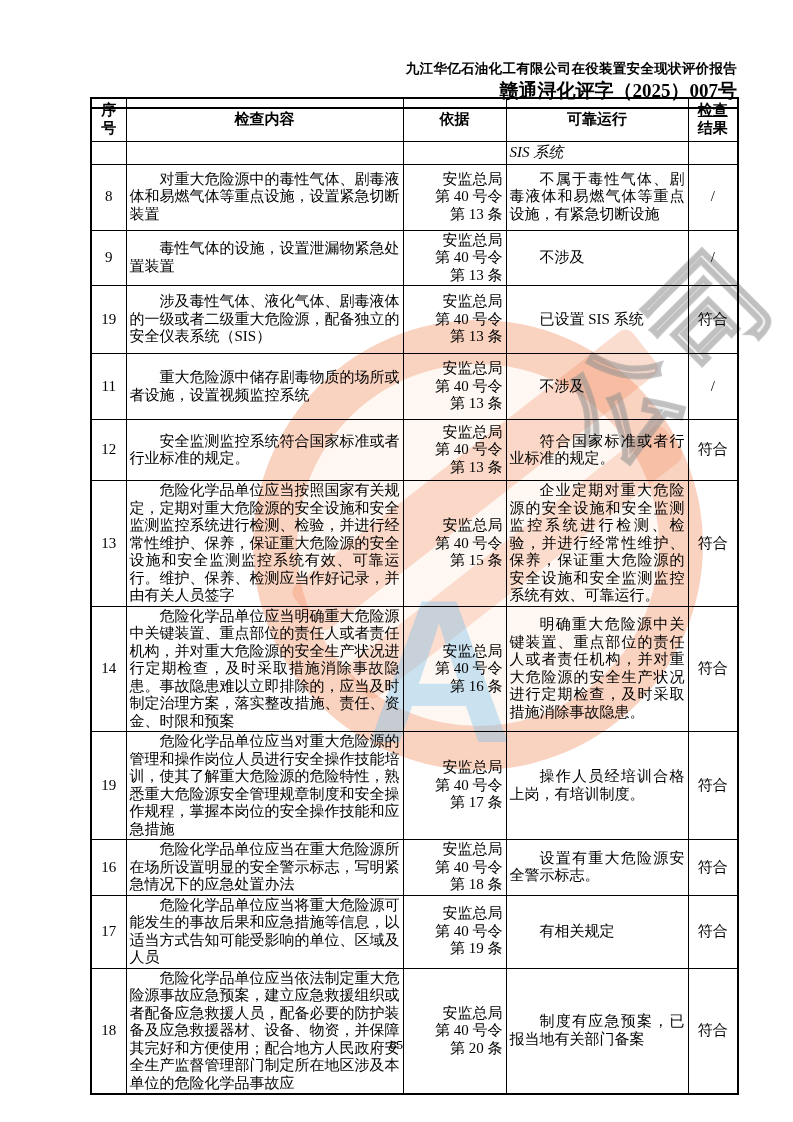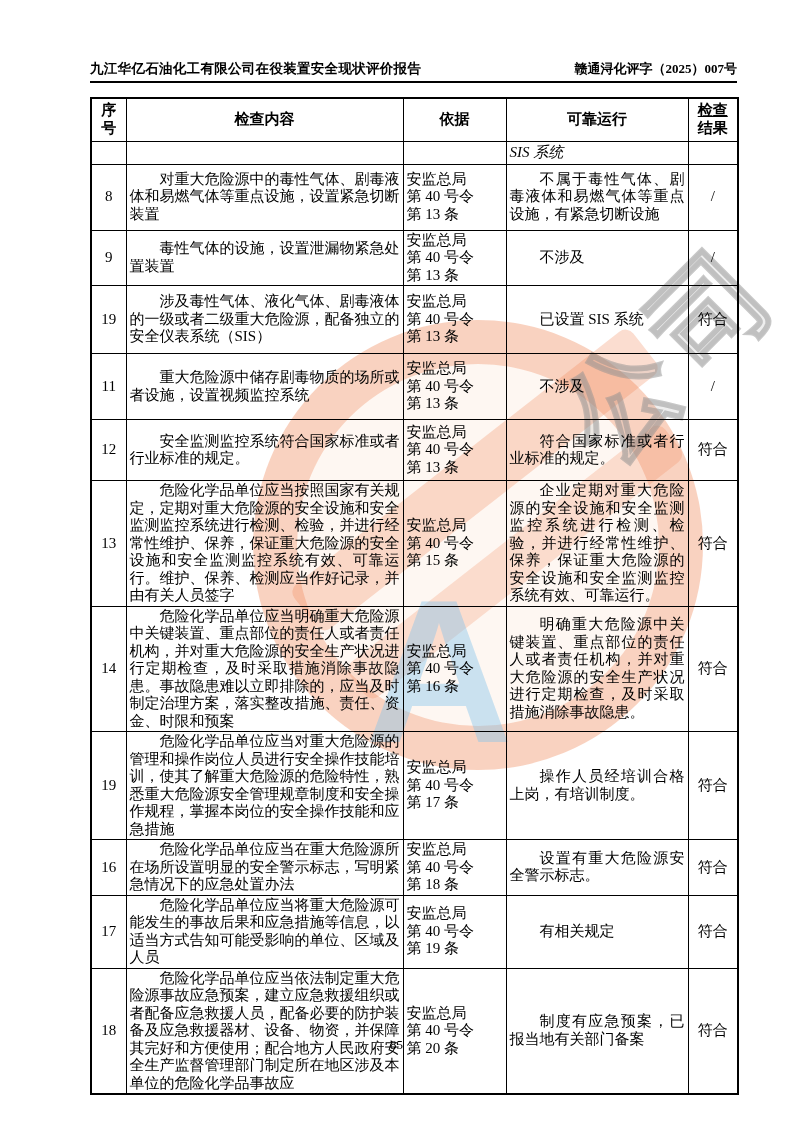--- a/index.html
+++ b/index.html
@@ -11,24 +11,24 @@
     font-family:"Liberation Serif","DejaVu Serif",serif;
     color:#000;
     overflow:hidden;
   }
 
   
   .hdr {
     position:absolute; left:90px; top:60px; width:647px;
     border-bottom:2px solid #000;
     padding-bottom:3px;
-    display:flex; justify-content:space-between; align-items:flex-end;
+    display:flex; justify-content:space-between; align-items:flex-end;flex-direction:column;
   }
   .hdr .left  { font-size:13.5px; font-weight:bold; letter-spacing:0.3px; }
-  .hdr .right { font-size:13px;   font-weight:bold; }
+  .hdr .right { font-size:19px;   font-weight:bold; }
 
   
   table.doc {
     position:absolute; left:90px; top:97px;
     width:647px;
     border-collapse:collapse;
     table-layout:fixed;
     border:2px solid #000;
     font-size:15px;
     z-index:2;
@@ -45,21 +45,21 @@
   col.w-cont   { width:277px; }
   col.w-basis  { width:103px; }
   col.w-actual { width:182px; }
   col.w-result { width:50px;  }
 
   th { text-align:center; font-weight:bold; font-size:15px; line-height:19px; }
   th .ul { text-decoration:underline; }
 
   td.c-no     { text-align:center; }
   td.c-cont   { text-align:justify; text-indent:2em;margin-left:43px; }
-  td.c-basis  { text-align:left; white-space:pre-line; line-height:19px; }
+  td.c-basis  { text-align:right; white-space:pre-line; line-height:19px; }
   td.c-actual { text-align:justify; text-indent:2em; }
   td.c-actual.ni { text-indent:0;font-style:italic; }
   td.c-result { text-align:center; }
 
   
   .wm {
     position:absolute; inset:0; z-index:3;
     pointer-events:none;
     mix-blend-mode:multiply;
   }

